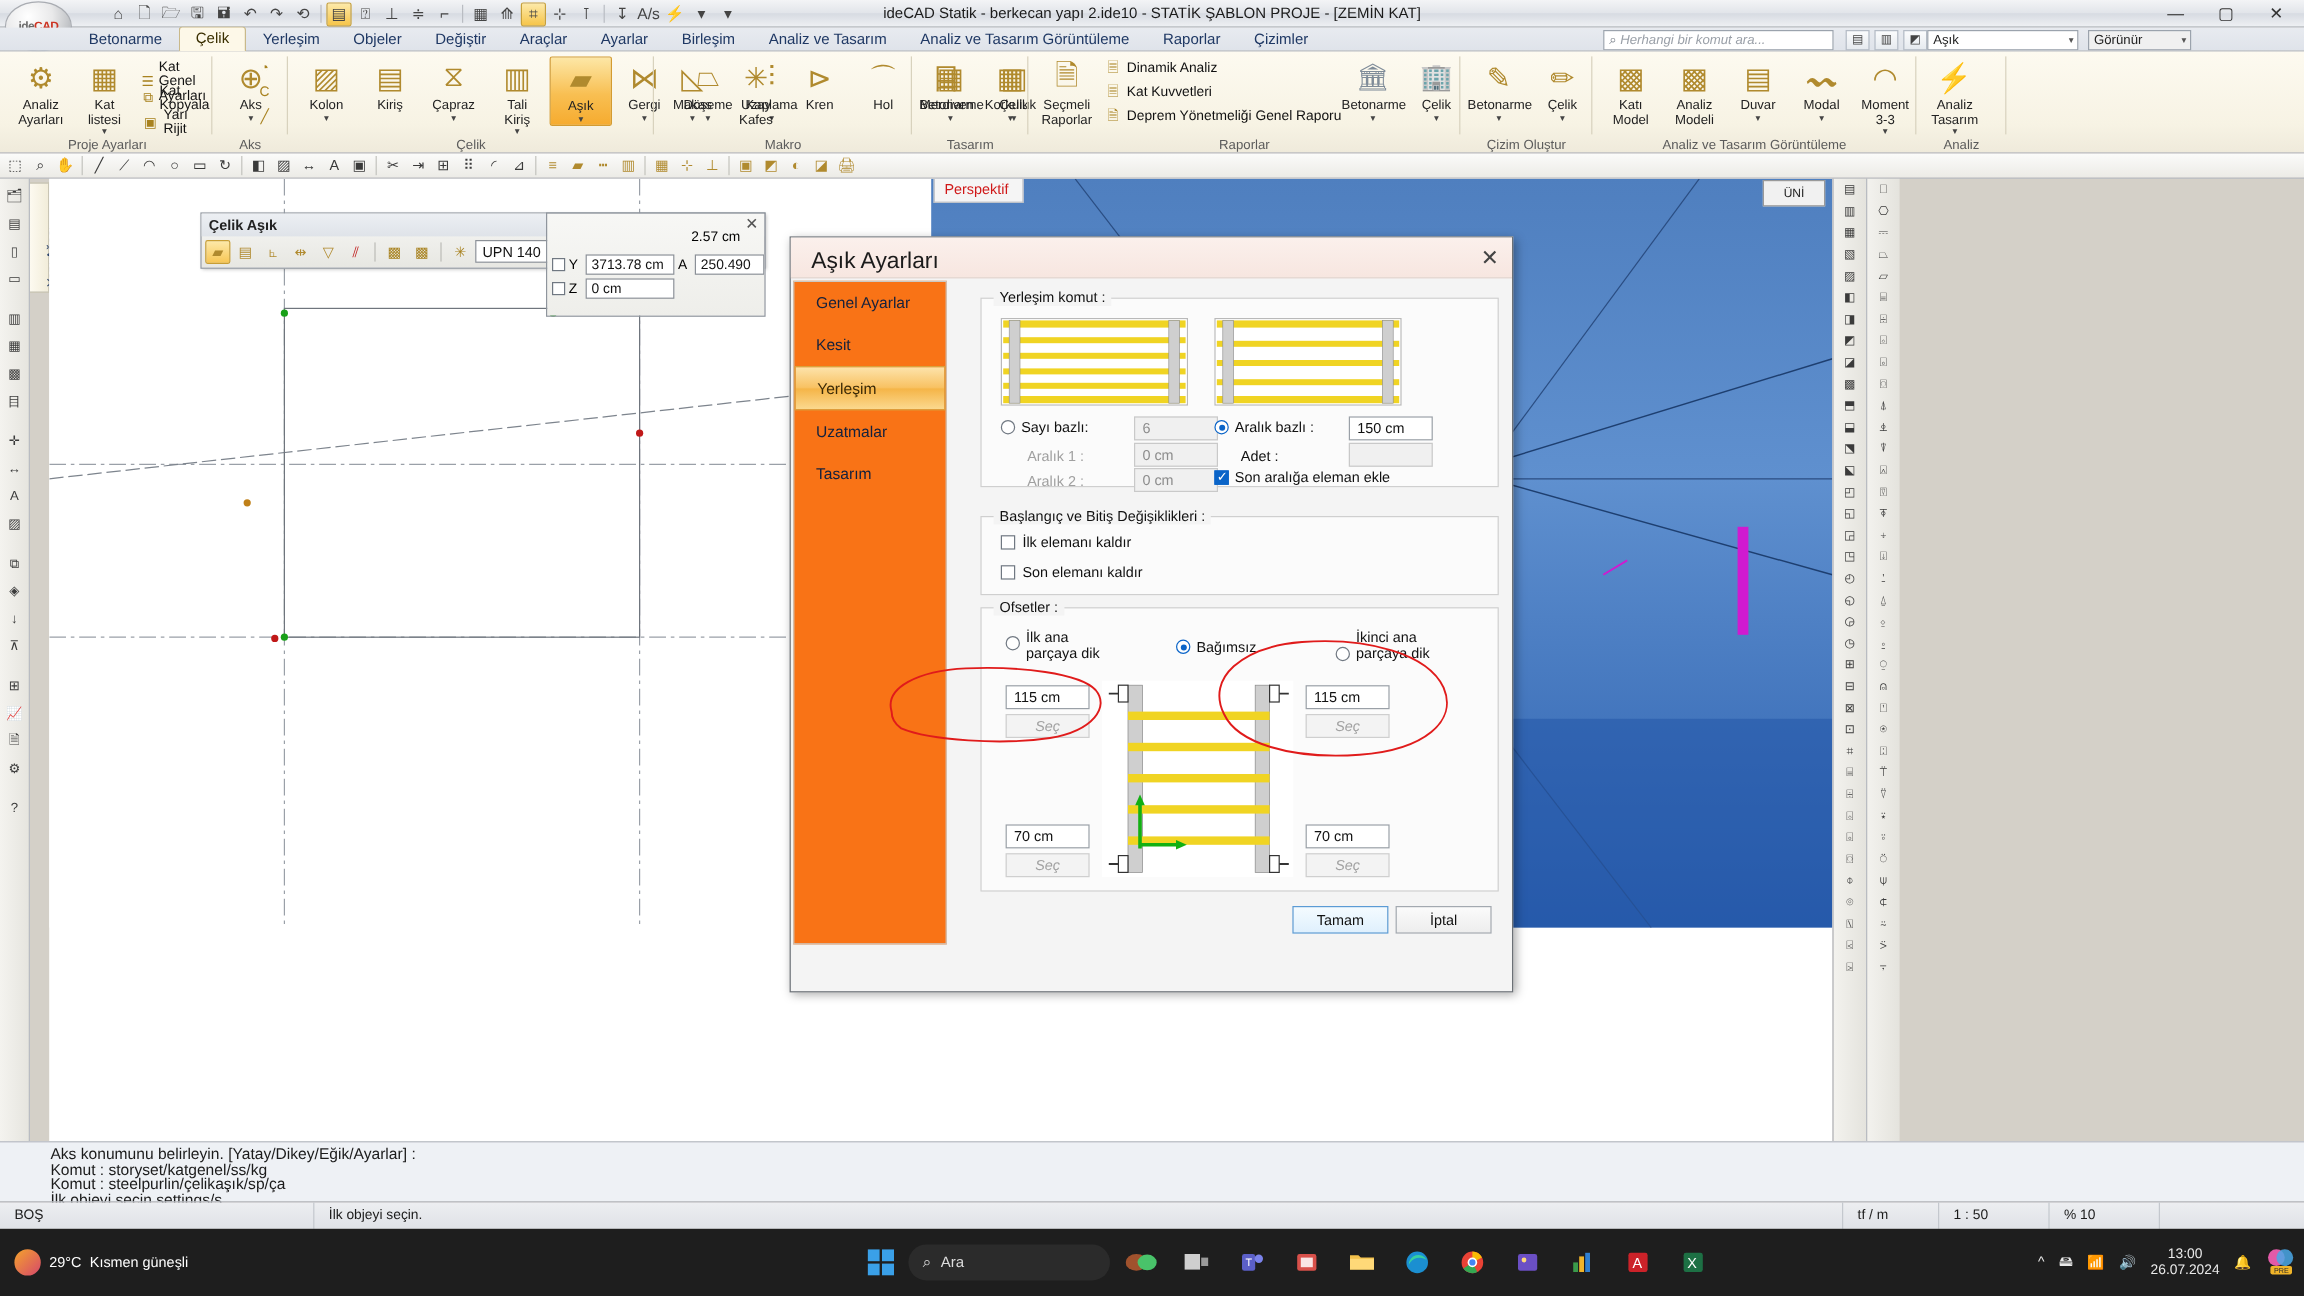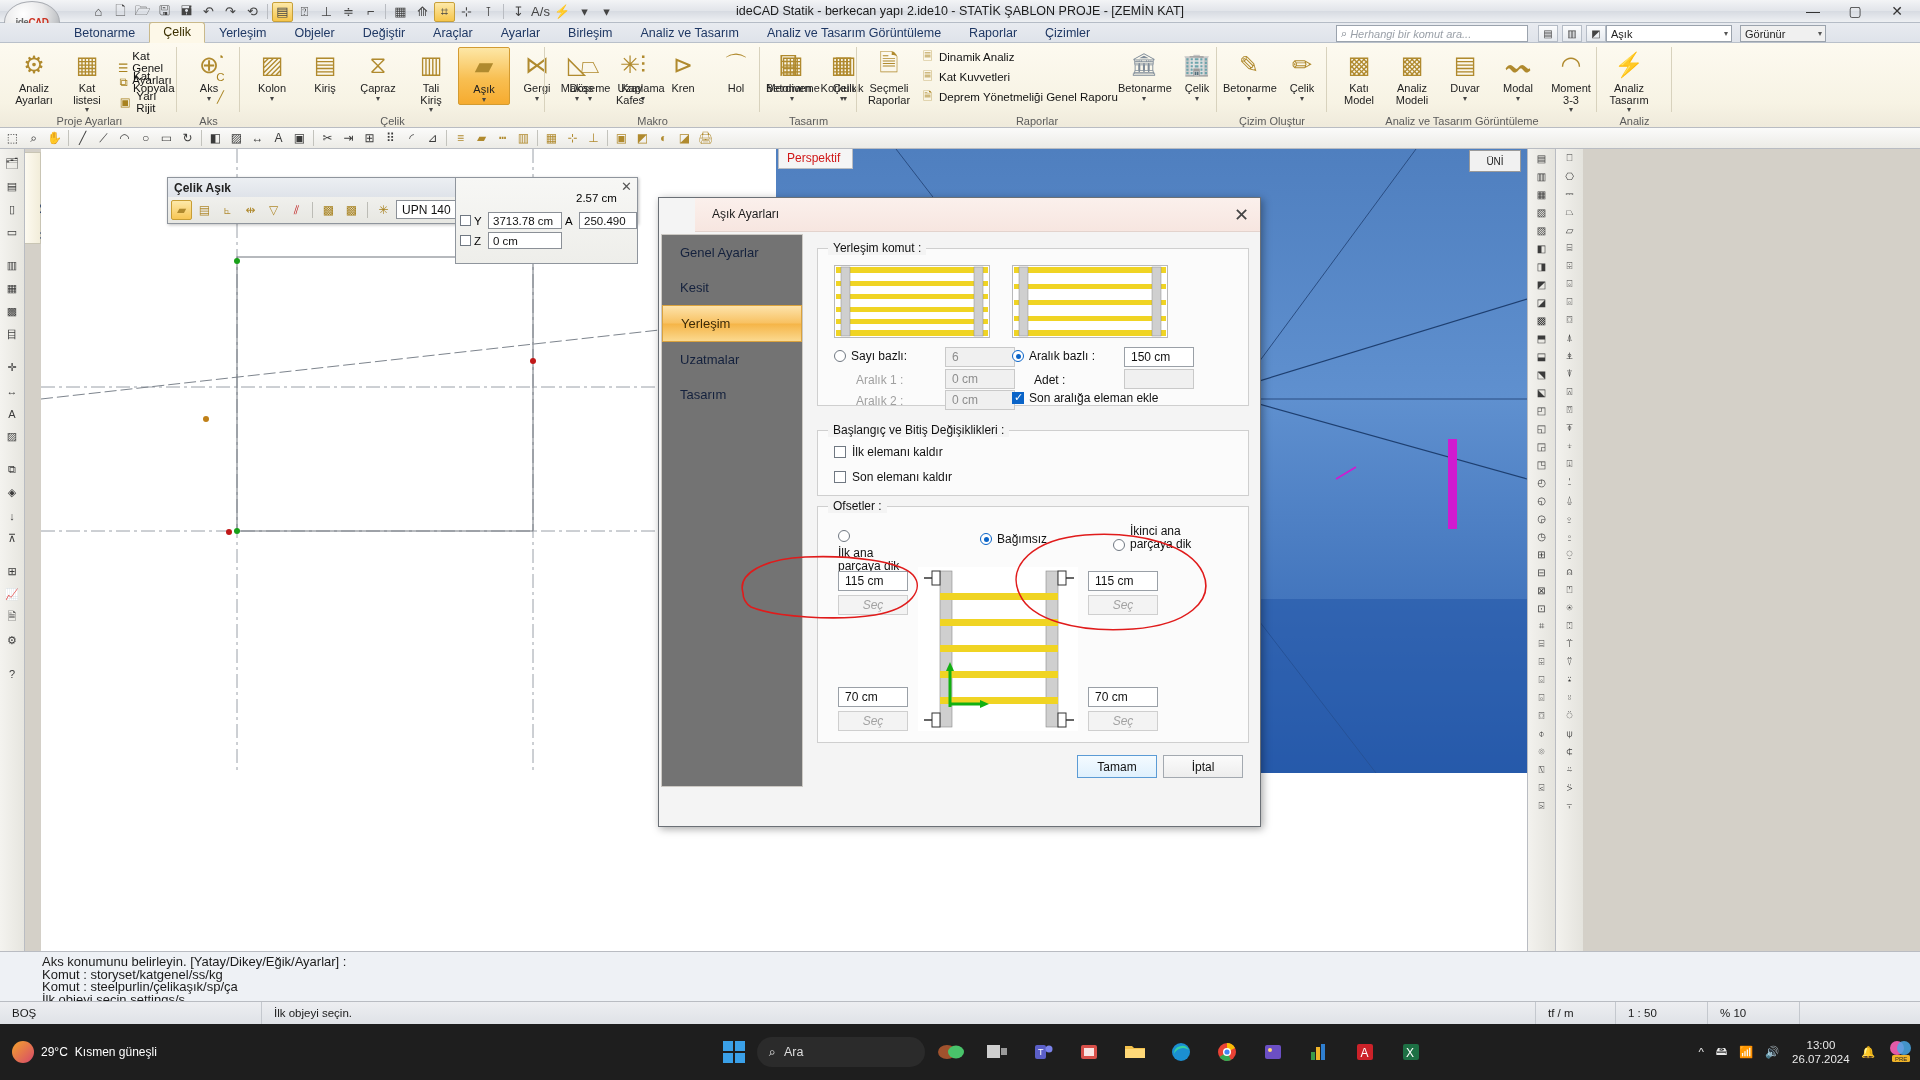--- a/index.html
+++ b/index.html
@@ -208,27 +208,27 @@
   .coordpanel .cin { height:17px; background:#fff; border:1px solid #8b9097; padding: 1px 4px;
     font-size:11.5px; color:#111; display:flex; align-items:center; }
 
   
   .dialog {
     position: absolute; left: 658px; top: 197px; width: 603px; height: 630px;
     background: #f4f4f4; border: 1px solid #6b7076; box-shadow: 2px 2px 8px rgba(0,0,0,.35);
   }
   .dialog .dtitle {
     height: 34px; background: linear-gradient(to bottom,#fbf0ec,#f7e6e0);
-    border-bottom: 1px solid #e3d3cd; padding: 9px 0 0 17px; font-size: 12px; color:#1b1b1b;margin-left:36px;
+    border-bottom: 1px solid #e3d3cd; padding: 9px 0 0 17px; font-size: 19px; color:#1b1b1b;
   }
   .dialog .dclose { position:absolute; right:11px; top:6px; font-size:18px; color:#444; }
 
   .dsidebar {
-    position:absolute; left: 2px; top: 36px; width: 142px; height: 553px;
-    background:#737373; border: 1px solid #ccc9c4;
+    position:absolute; left: 2px; top: 36px; width: 128px; height: 553px;
+    background:#f97316; border: 1px solid #ccc9c4;
   }
   .dsidebar .item { padding: 10px 0 10px 18px; font-size: 13px; color:#14213d; }
   .dsidebar .item.active {
     background: linear-gradient(to bottom,#fde3ab 0%,#f8c263 48%,#f5b548 52%,#fbd98f 100%);
     border: 1px solid #d9a23e; color:#3c2b08;
   }
 
   .dmain { position:absolute; left: 150px; top: 36px; width: 448px; height: 553px; }
 
   .gbox { position:absolute; border:1px solid #cfcfcf; background:#fbfbfb; }
@@ -921,21 +921,21 @@
         </div>
         <div style="position:absolute; left:16px; top:39px; display:flex; align-items:center; gap:6px;">
           <span class="chk"></span>
           <span class="tlabel">Son elemanı kaldır</span>
         </div>
       </div>
 
       <div class="gbox" style="left:8px; top:272px; width:432px; height:237px;">
         <div class="glabel">Ofsetler :</div>
 
-        <div style="position:absolute; left:20px; top:18px; display:flex; align-items:flex-start; gap:5px;flex-direction:column;">
+        <div style="position:absolute; left:20px; top:18px; display:flex; align-items:flex-start; gap:5px;">
           <span class="radio" style="margin-top:5px;"></span>
           <span class="tlabel" style="line-height:13px;">
             <span>İlk ana</span><br>
             <span>parçaya dik</span>
           </span>
         </div>
 
         <div style="position:absolute; left:162px; top:25px; display:flex; align-items:center; gap:5px;">
           <span class="radio on"></span>
           <span class="tlabel">Bağımsız</span>

